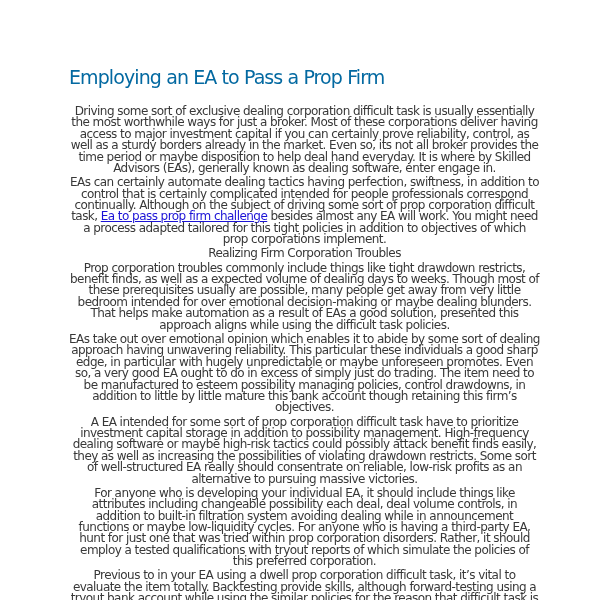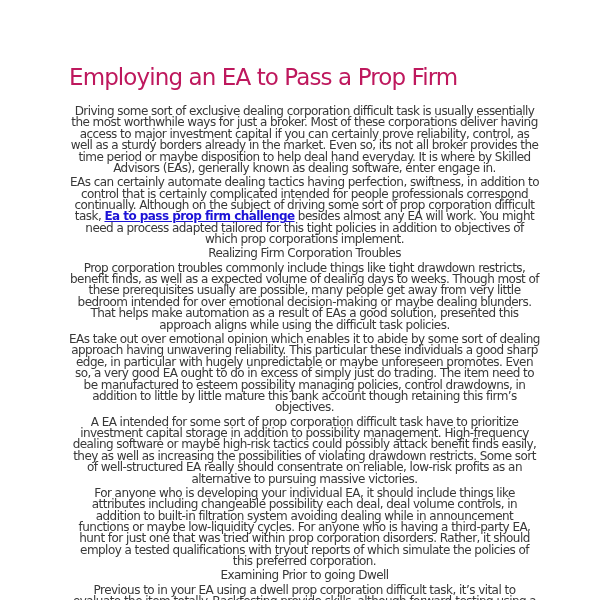--- a/index.html
+++ b/index.html
@@ -12,41 +12,41 @@
   }
   .page {
     box-sizing: border-box;
     width: 600px;
     height: 600px;
     padding: 64px 60px 0 69px;
     font-family: "DejaVu Sans", "Liberation Sans", sans-serif;
   }
   h1.title {
     margin: 0 0 15px 0;
-    font-size: 23px;
+    font-size: 19px;
     font-weight: 400;
     line-height: 27px;
     letter-spacing: -0.9px;
-    color: #be185d;
+    color: #0369a1;
   }
   h1.title .tline {
     display: block;
     white-space: nowrap;
   }
   p.body-text {
     margin: 0 0 2.8px 0;
     font-size: 12px;
     line-height: 11.4px;
     letter-spacing: -0.55px;
     color: #383838;
     text-align: center;
   }
   a.inline-link {
     color: #1b12d6;
-    font-weight: 700;
+    font-weight: 400;
     text-decoration: underline;
     cursor: pointer;
   }
 </style>
 </head>
 <body>
 
 <div class="page">
 
   <h1 class="title">
@@ -57,16 +57,15 @@
 
   <p class="body-text"><span>EAs can certainly automate dealing tactics having perfection, swiftness, in addition to control that is certainly complicated intended for people professionals correspond continually. Although on the subject of driving some sort of prop corporation difficult task, </span><a class="inline-link" href="#">Ea to pass prop firm challenge</a><span> besides almost any EA will work. You might need a process adapted tailored for this tight policies in addition to objectives of which prop corporations implement.</span></p>
 
   <p class="body-text">Realizing Firm Corporation Troubles</p>
   <p class="body-text">Prop corporation troubles commonly include things like tight drawdown restricts, benefit finds, as well as a expected volume of dealing days to weeks. Though most of these prerequisites usually are possible, many people get away from very little bedroom intended for over emotional decision-making or maybe dealing blunders. That helps make automation as a result of EAs a good solution, presented this approach aligns while using the difficult task policies.</p>
   <p class="body-text">EAs take out over emotional opinion which enables it to abide by some sort of dealing approach having unwavering reliability. This particular these individuals a good sharp edge, in particular with hugely unpredictable or maybe unforeseen promotes. Even so, a very good EA ought to do in excess of simply just do trading. The item need to be manufactured to esteem possibility managing policies, control drawdowns, in addition to little by little mature this bank account though retaining this firm’s objectives.</p>
 
   <p class="body-text">A EA intended for some sort of prop corporation difficult task have to prioritize investment capital storage in addition to possibility management. High-frequency dealing software or maybe high-risk tactics could possibly attack benefit finds easily, they as well as increasing the possibilities of violating drawdown restricts. Some sort of well-structured EA really should consentrate on reliable, low-risk profits as an alternative to pursuing massive victories.</p>
   <p class="body-text">For anyone who is developing your individual EA, it should include things like attributes including changeable possibility each deal, deal volume controls, in addition to built-in filtration system avoiding dealing while in announcement functions or maybe low-liquidity cycles. For anyone who is having a third-party EA, hunt for just one that was tried within prop corporation disorders. Rather, it should employ a tested qualifications with tryout reports of which simulate the policies of this preferred corporation.</p>
 
-  <p class="body-text">Examining Prior to going Dwell</p>
   <p class="body-text">Previous to in your EA using a dwell prop corporation difficult task, it’s vital to evaluate the item totally. Backtesting provide skills, although forward-testing using a tryout bank account while using the similar policies for the reason that difficult task is usually all the more significant. That will let you observe how this EA executes within real-time disorders, as well as develops, slippage, in addition to current market disturbance.</p>
 
 </div>
 
 </body></html>

